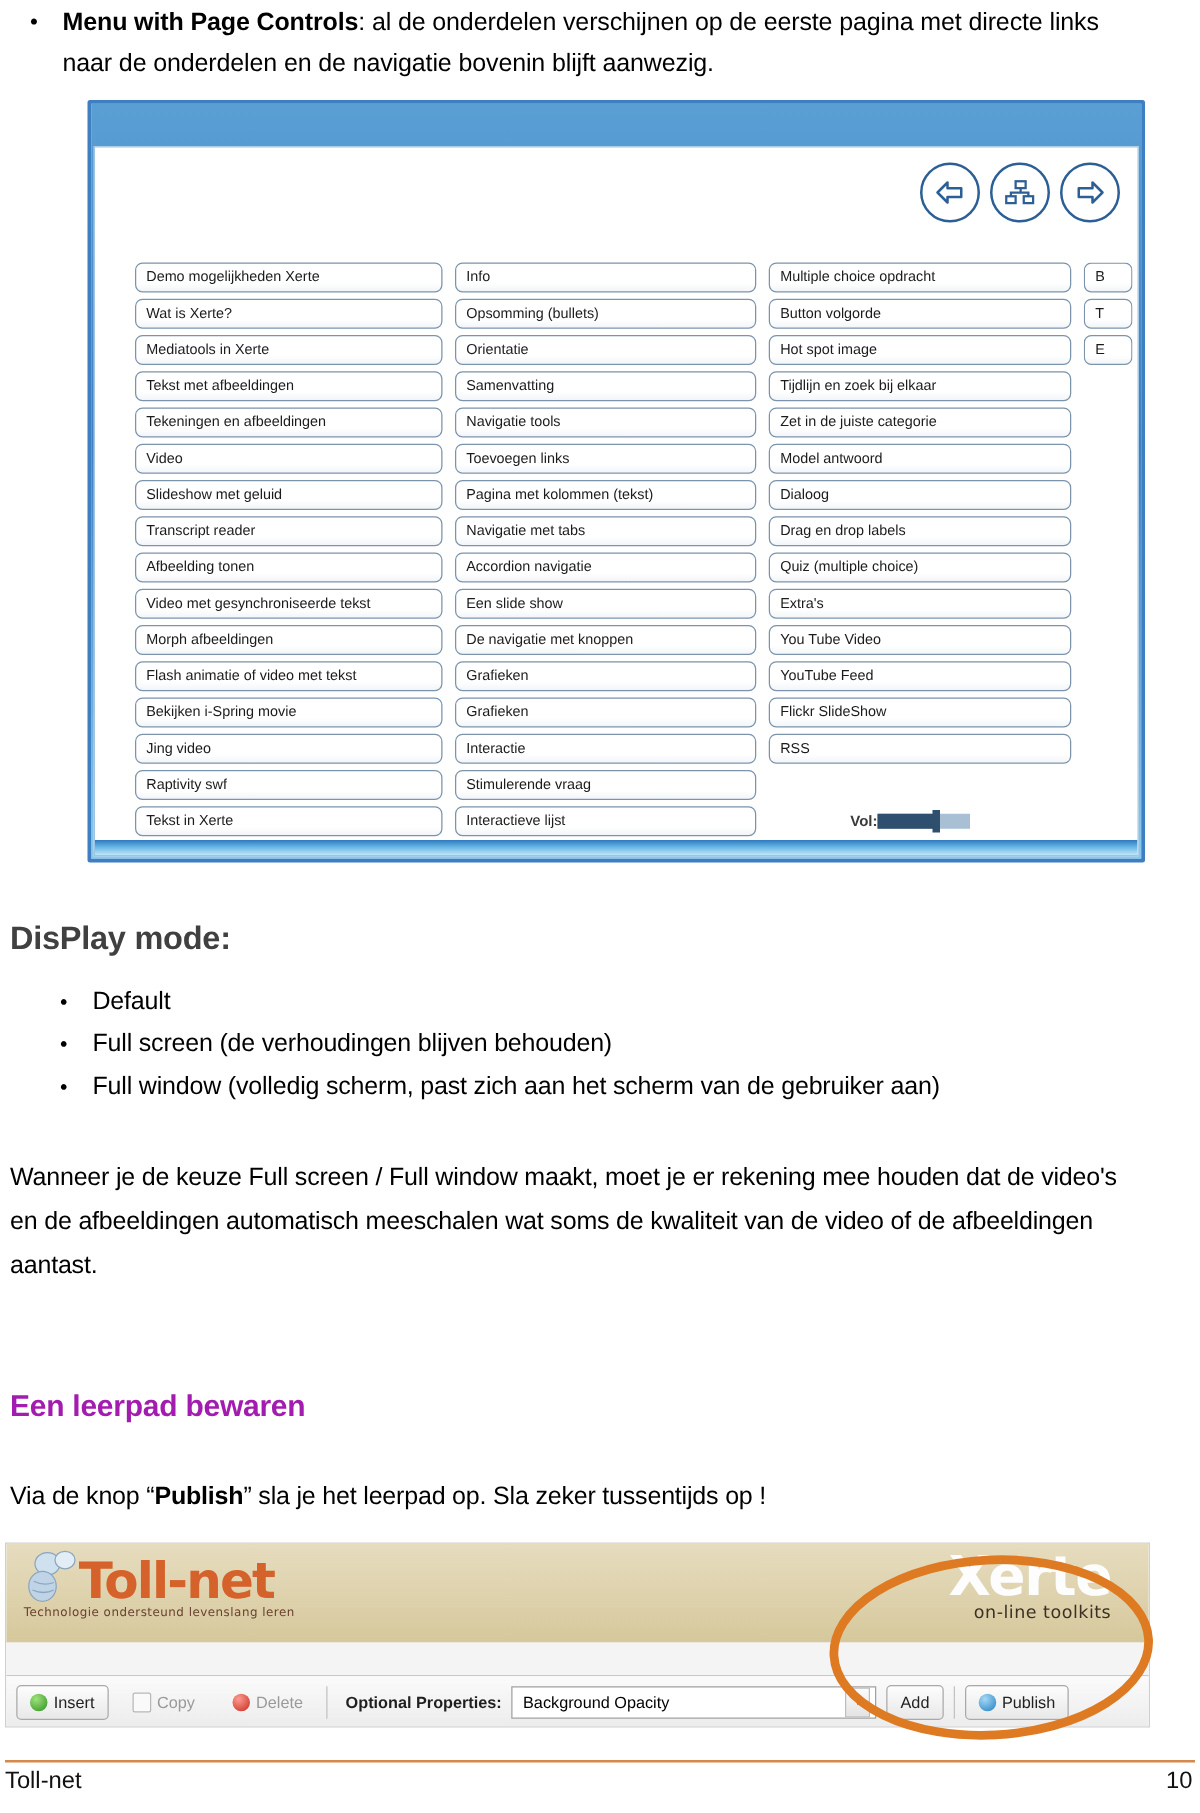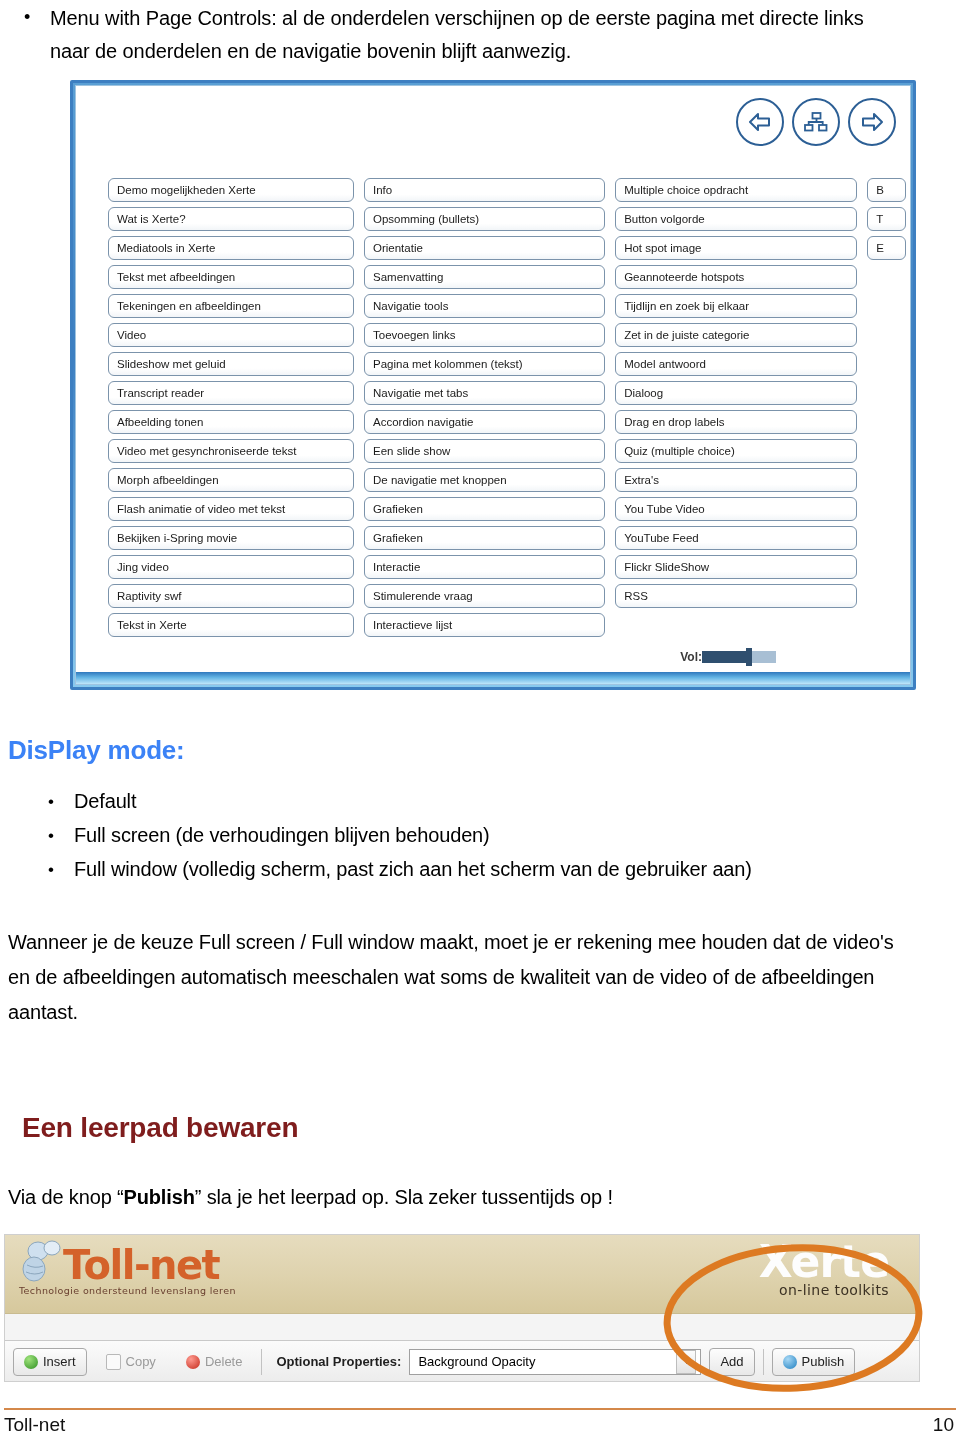--- a/index.html
+++ b/index.html
@@ -39,21 +39,21 @@
     line-height: 30px;
     text-align: left;
     color: #000;
   }
   .intro-bullet .txt {
     flex: 1 1 auto;
     font-size: 20px;
     line-height: 33px;
     letter-spacing: -0.1px;
   }
-  .intro-bullet .txt b { font-weight: normal; }
+  .intro-bullet .txt b { font-weight: bold; }
 
   
   .shot {
     position: absolute;
     left: 70px;
     top: 80px;
     width: 846px;
     height: 610px;
     background: #ffffff;
     box-sizing: border-box;
@@ -67,20 +67,21 @@
     background: linear-gradient(180deg,#5a9fd4 0%, #3d7fc1 45%, #88c9ee 100%);
     padding: 4px;
   }
   .shot-inner {
     position: absolute;
     inset: 5px;
     background: #ffffff;
     border: 1px solid #9fc4e0;
     box-sizing: border-box;
     overflow: hidden;
+    margin-top: 32px;
   }
   .shot-bottombar {
     position: absolute;
     left: 0; right: 0; bottom: 0;
     height: 12px;
     background: linear-gradient(180deg,#2f78bd 0%, #63b4e4 45%, #bfe6fa 100%);
   }
 
   
   .navicons {
@@ -165,29 +166,29 @@
     width: 6px; height: 18px;
     background: #2f4f6f;
   }
 
   
   .h-orange {
     position: absolute;
     left: 8px;
     font-size: 26px;
     font-weight: bold;
-    color: #3b82f6;
+    color: #404040;
     letter-spacing: -0.2px;
   }
   .h-brown {
     position: absolute;
-    left: 22px;
-    font-size: 28px;
+    left: 8px;
+    font-size: 24px;
     font-weight: bold;
-    color: #7f1d1d;
+    color: #a21caf;
     letter-spacing: -0.2px;
   }
   .bullet-list {
     position: absolute;
     left: 48px;
   }
   .bullet-list .row {
     display: flex;
     align-items: flex-start;
     margin-bottom: 3px;
@@ -462,21 +463,20 @@
           <div class="mbtn">Grafieken</div>
           <div class="mbtn">Grafieken</div>
           <div class="mbtn">Interactie</div>
           <div class="mbtn">Stimulerende vraag</div>
           <div class="mbtn">Interactieve lijst</div>
         </div>
         <div class="mcol c3">
           <div class="mbtn">Multiple choice opdracht</div>
           <div class="mbtn">Button volgorde</div>
           <div class="mbtn">Hot spot image</div>
-          <div class="mbtn">Geannoteerde hotspots</div>
           <div class="mbtn">Tijdlijn en zoek bij elkaar</div>
           <div class="mbtn">Zet in de juiste categorie</div>
           <div class="mbtn">Model antwoord</div>
           <div class="mbtn">Dialoog</div>
           <div class="mbtn">Drag en drop labels</div>
           <div class="mbtn">Quiz (multiple choice)</div>
           <div class="mbtn">Extra's</div>
           <div class="mbtn">You Tube Video</div>
           <div class="mbtn">YouTube Feed</div>
           <div class="mbtn">Flickr SlideShow</div>

